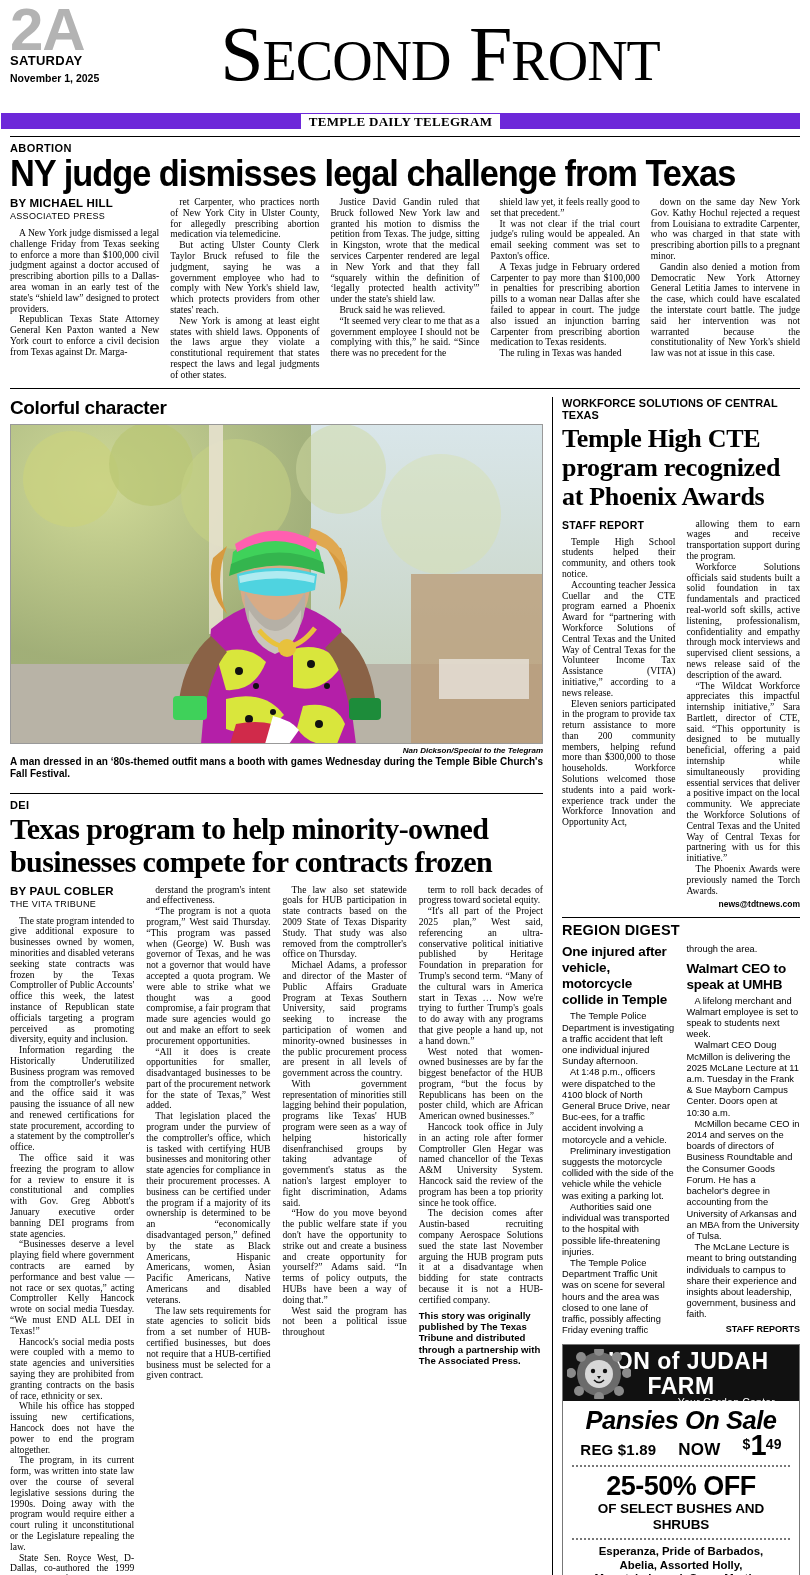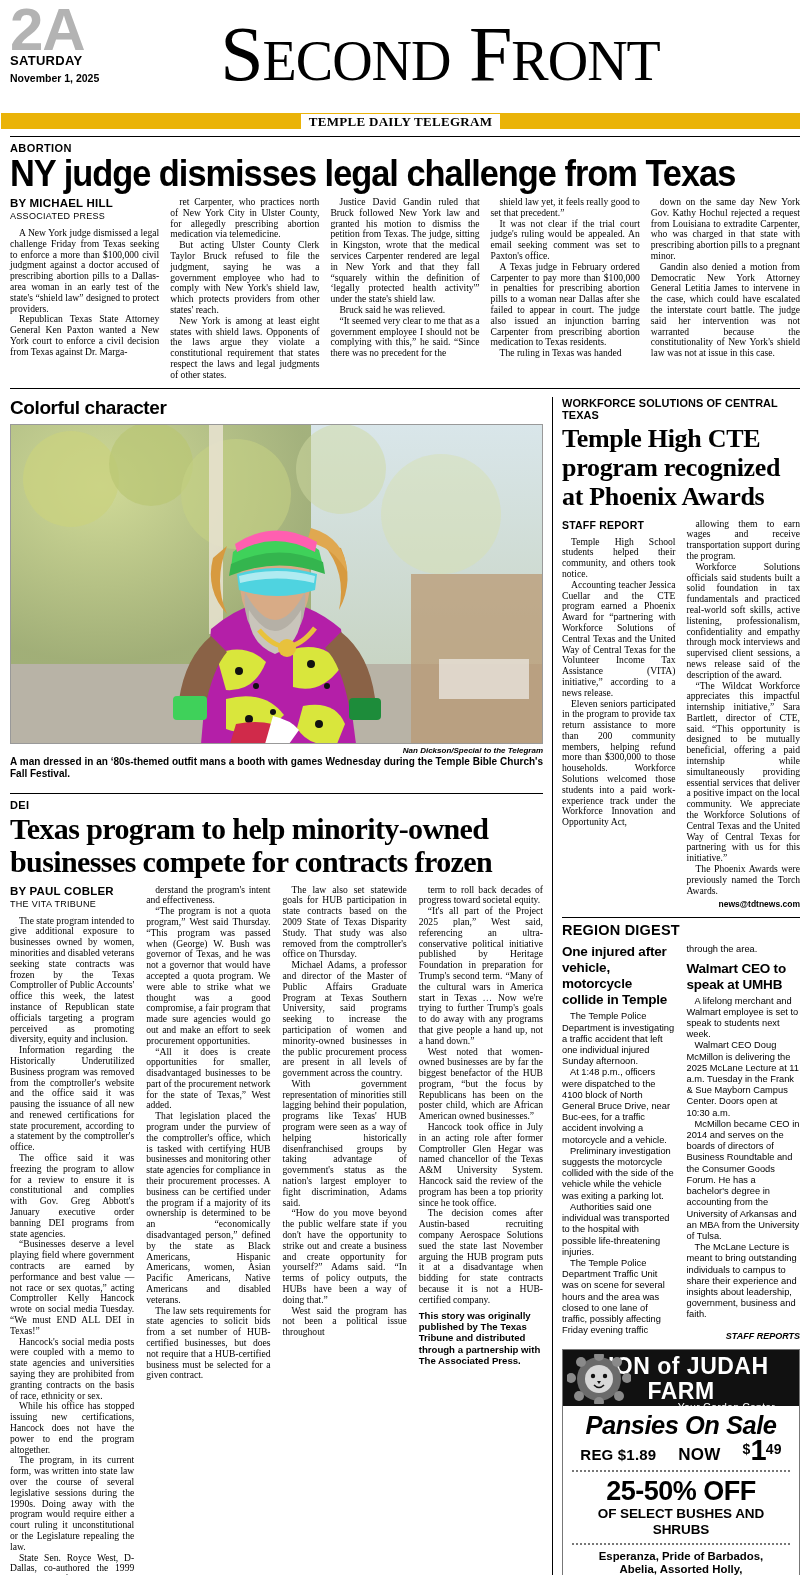--- a/index.html
+++ b/index.html
@@ -19,21 +19,21 @@
   .folio-date{font-family:"Liberation Sans",sans-serif;font-weight:bold;font-size:10.5px;line-height:16px;}
   .nameplate{flex:1;text-align:center;}
   .nameplate-title{
     font-family:"Liberation Serif",serif;font-weight:normal;
     font-size:78px;line-height:80px;letter-spacing:-1px;
     margin:8px;padding:0 0 0 0;white-space:nowrap;
   }
   .nameplate-title .sc{font-size:78px;}
   .nameplate-title .lc{font-size:56px;}
 
-  .redbar{position:relative;height:16px;background:#eab308;margin:4px 10px 0 1px;}
+  .redbar{position:relative;height:16px;background:#6d28d9;margin:4px 10px 0 1px;}
   .redbar-wrap{display:flex;justify-content:center;align-items:center;height:16px;}
   .redbar-wrap span{background:#ffffff;padding:0 8px;font-family:"Liberation Serif",serif;font-weight:bold;font-size:13px;letter-spacing:0.3px;line-height:15px;}
 
   .rule-thin{border-top:1px solid #000;margin:7px 10px 0 10px;}
 
   
   .kicker{font-family:"Liberation Sans",sans-serif;font-weight:bold;font-size:11px;letter-spacing:0.4px;margin:5px 0 1px 0;}
   .headline-lead{
     font-family:"Liberation Sans",sans-serif;font-weight:bold;
     font-size:37px;line-height:38px;letter-spacing:-1.1px;margin:0 0 4px 0;
@@ -75,21 +75,21 @@
   .rail-headline{font-family:"Liberation Serif",serif;font-weight:bold;font-size:26px;line-height:29px;letter-spacing:-0.3px;margin:0 0 8px 0;}
   .rail-cols{display:flex;gap:11px;}
   .rail-cols > div{flex:1;}
   .staffreport{font-family:"Liberation Sans",sans-serif;font-weight:bold;font-size:10.5px;letter-spacing:0.2px;margin-bottom:6px;}
   .emailtag{font-family:"Liberation Sans",sans-serif;font-weight:bold;font-size:8.5px;text-align:right;margin-top:3px;}
 
   .digest-title{font-family:"Liberation Sans",sans-serif;font-weight:bold;font-size:14.5px;letter-spacing:0.2px;margin:4px 0 6px 0;}
   .digest-head{font-family:"Liberation Sans",sans-serif;font-weight:bold;font-size:13.5px;line-height:16px;letter-spacing:-0.2px;margin:0 0 3px 0;}
   .sanstext{font-family:"Liberation Sans",sans-serif;font-size:9.3px;line-height:11.2px;}
   .sanstext p{margin:0;text-indent:8px;}
-  .staffreports{font-family:"Liberation Sans",sans-serif;font-weight:bold;font-size:9px;text-align:right;margin-top:10px;font-style:italic;}
+  .staffreports{font-family:"Liberation Sans",sans-serif;font-weight:bold;font-size:9px;text-align:right;margin-top:3px;}
 
   .tribnote{font-family:"Liberation Sans",sans-serif;font-weight:bold;font-size:9.6px;line-height:11.4px;margin-top:4px;}
 
   .ad-lion{border:1px solid #777;box-sizing:border-box;background:#fff;}
   .lion-head{background:#111;color:#fff;padding:4px 6px 5px 6px;position:relative;height:56px;box-sizing:border-box;}
   .lion-name{font-family:"Liberation Sans",sans-serif;font-weight:bold;font-size:23px;line-height:25px;letter-spacing:0.5px;text-align:center;}
   .lion-sub{font-family:"Liberation Sans",sans-serif;font-size:10.5px;letter-spacing:0.2px;text-align:right;padding-right:18px;margin-top:-3px;}
   .lion-body{padding:6px 7px 7px 7px;text-align:center;}
   .pansies{font-family:"Liberation Sans",sans-serif;font-weight:bold;font-style:italic;font-size:25.5px;line-height:27px;letter-spacing:-0.5px;}
   .pansy-price{font-family:"Liberation Sans",sans-serif;font-weight:bold;font-size:15px;line-height:20px;letter-spacing:0.2px;display:flex;justify-content:center;align-items:baseline;gap:22px;}

